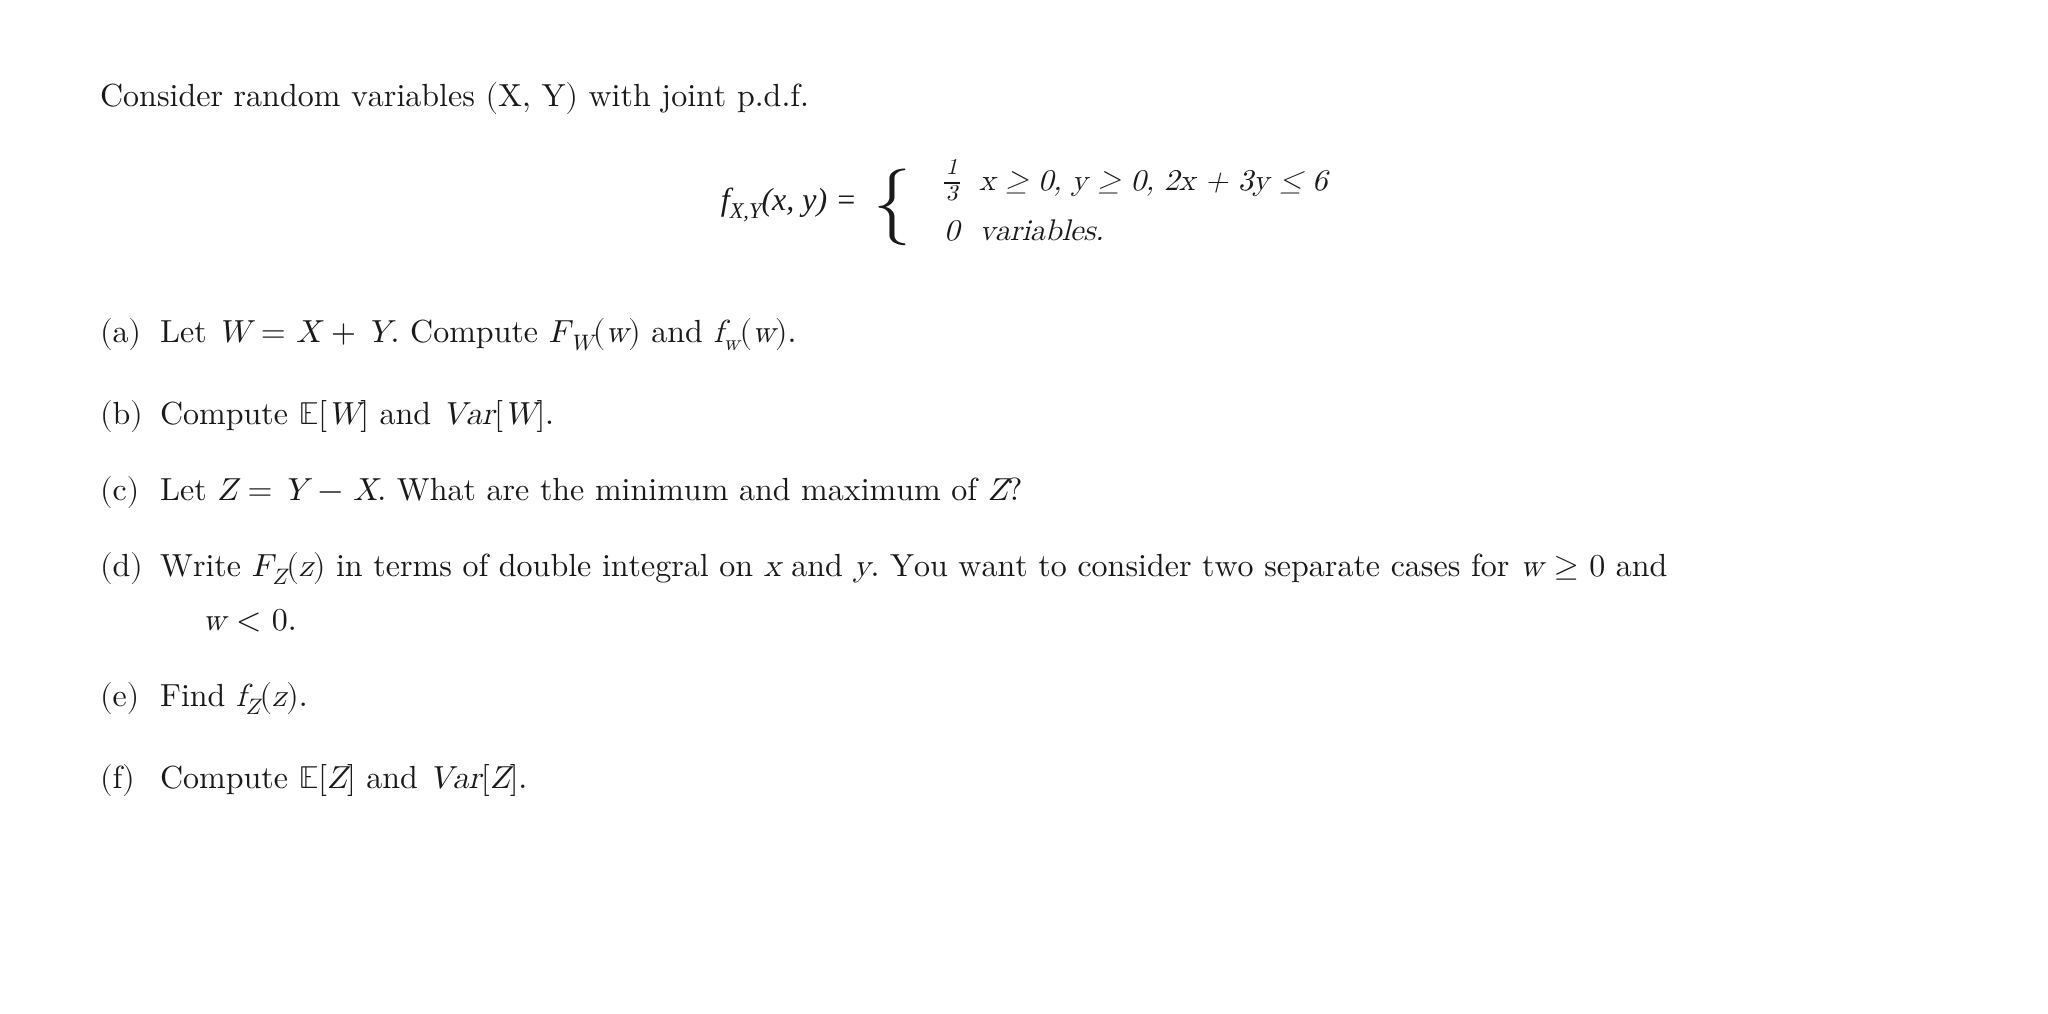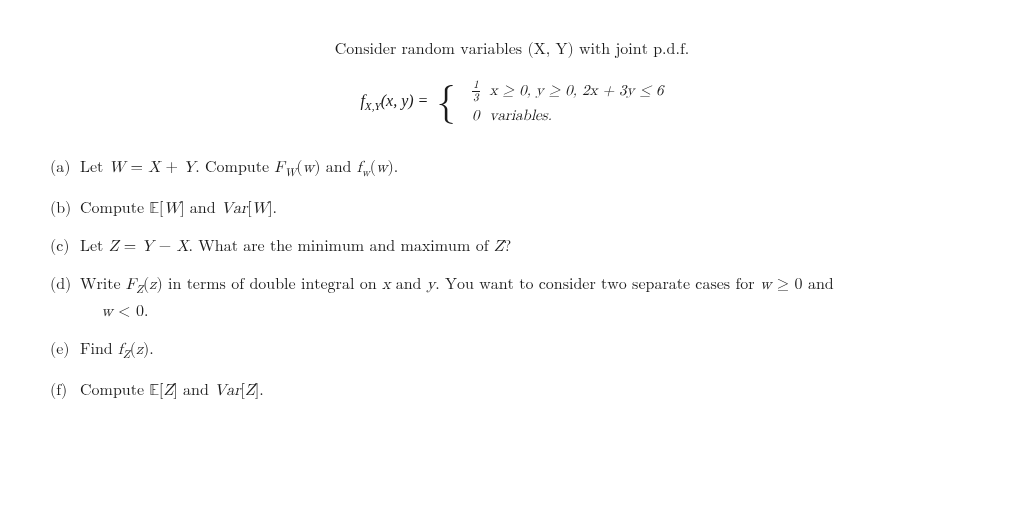--- a/index.html
+++ b/index.html
@@ -8,21 +8,20 @@
       font-family: "Computer Modern", "Latin Modern Math", Georgia, "Times New Roman", serif;
       font-size: 16px;
       color: #1a1a1a;
       padding: 40px 50px;
       width: 1024px;
       min-height: 507px;
     }
     .intro {
       margin-bottom: 20px;
       font-size: 16px;
-      text-align: center;
     }
     .pdf-equation {
       display: flex;
       align-items: center;
       justify-content: center;
       margin: 18px 0 30px 0;
       font-size: 16px;
     }
     .pdf-lhs {
       margin-right: 8px;

